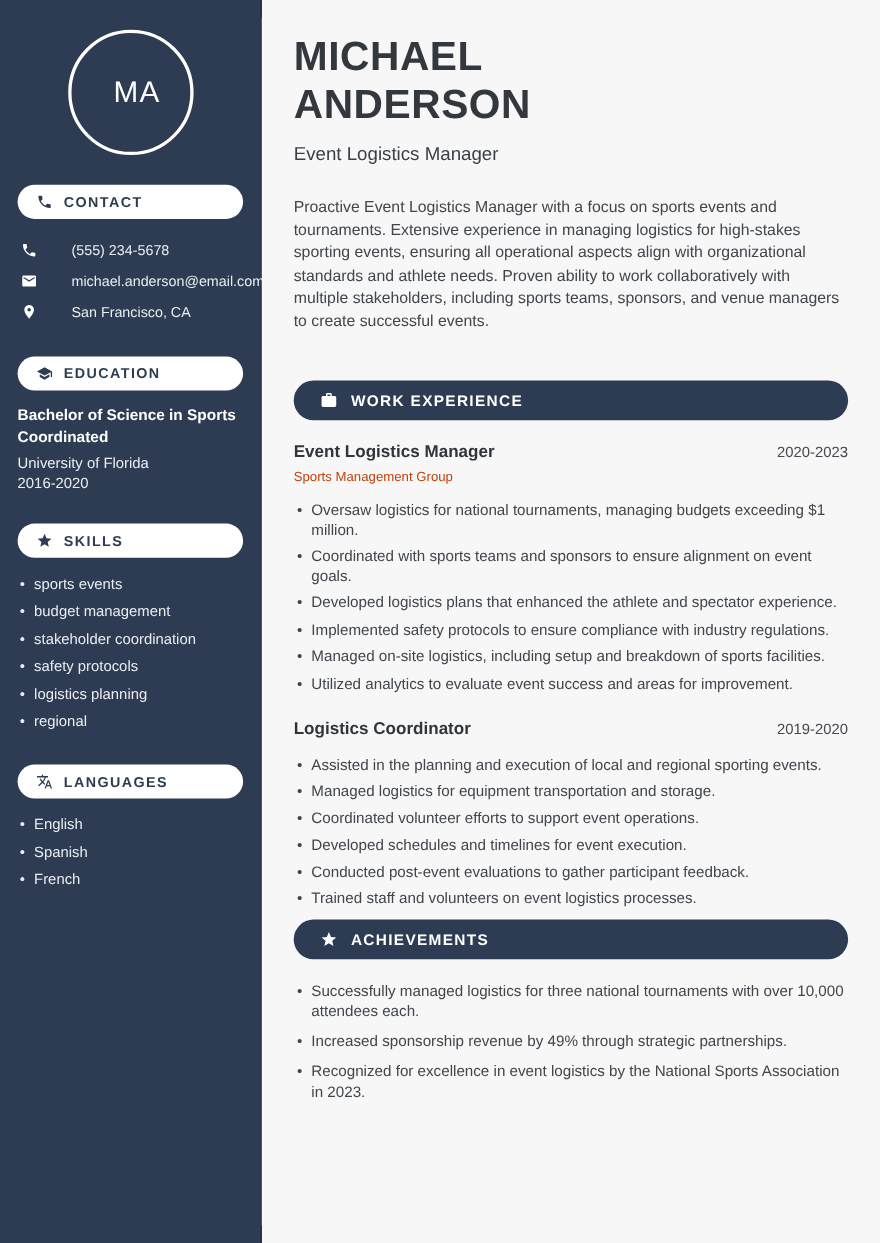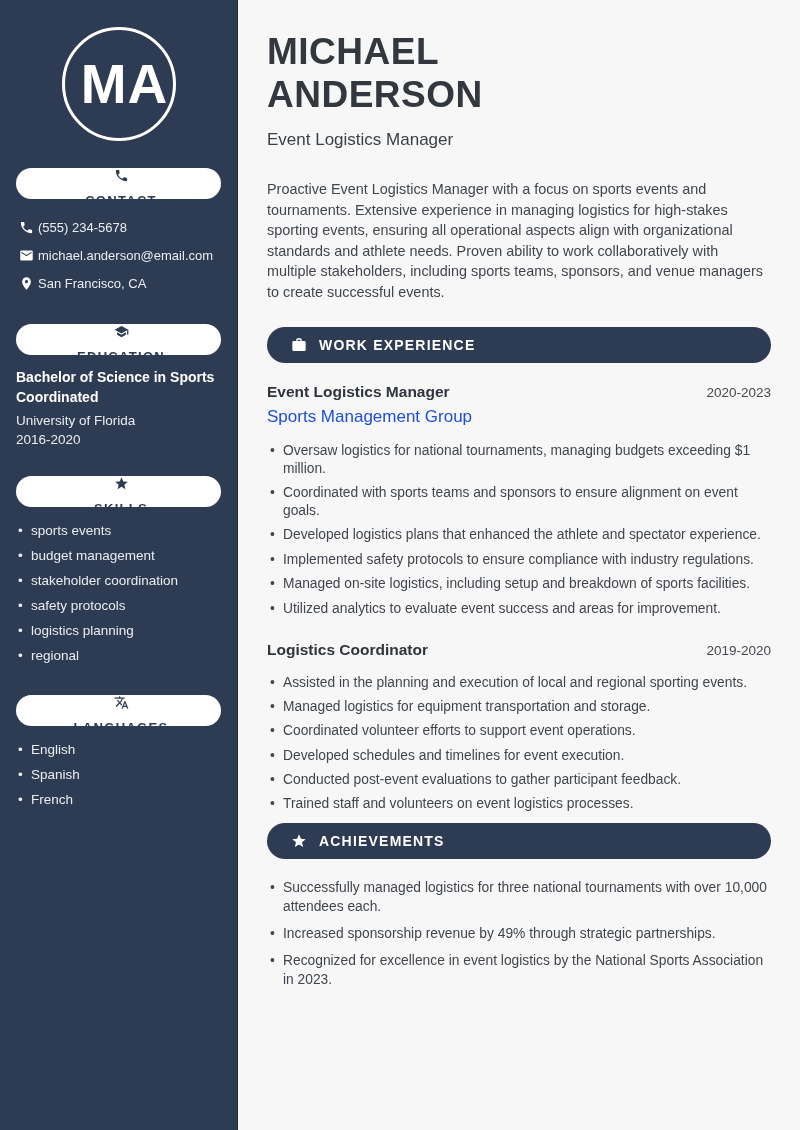--- a/index.html
+++ b/index.html
@@ -28,34 +28,34 @@
     padding:27px 16px 20px 16px;
     color:var(--sidebar-text);
   }
   .avatar{
     width:114px;height:114px;border-radius:50%;
     border:3px solid #fff;
     margin:0 auto;
     display:flex;align-items:center;justify-content:center;
   }
   .avatar span{
-    color:#fff;font-size:55px;font-weight:700;letter-spacing:1px;margin-left:12px;
+    color:#fff;font-size:27px;font-weight:400;letter-spacing:1px;margin-left:12px;
   }
   .side-pill{
     margin-top:27px;
     background:#fff;color:var(--navy);
     height:31px;border-radius:16px;
     display:flex;align-items:center;gap:10px;
     padding:0 12px 0 17px;
-    font-weight:700;font-size:13px;letter-spacing:1.3px;flex-direction:column;
+    font-weight:700;font-size:13px;letter-spacing:1.3px;
   }
   .side-pill svg{width:15px;height:15px;flex:0 0 auto;}
   .contact-list{margin-top:14px;}
   .contact-row{
-    display:flex;align-items:center;gap:4px;
+    display:flex;align-items:center;gap:31px;
     padding:0 0 0 3px;height:28px;
     font-size:13px;color:var(--sidebar-text);
   }
   .contact-row svg{width:15px;height:15px;fill:#fff;flex:0 0 auto;}
   .edu-block{margin-top:13px;}
   .edu-degree{
     color:#fff;font-weight:700;font-size:14px;line-height:19.5px;
   }
   .edu-school{margin-top:4px;font-size:13.5px;line-height:19px;color:var(--sidebar-text);}
   .edu-years{font-size:13.5px;line-height:19px;color:var(--sidebar-text);}
@@ -81,34 +81,34 @@
     font-size:37px;line-height:43px;letter-spacing:0.5px;
   }
   .job-subtitle{
     margin-top:14px;font-size:17px;color:#3a4046;
   }
   .summary{
     margin-top:29px;
     font-size:14.4px;line-height:20.6px;color:var(--body);
   }
   .section-pill{
-    margin-top:24px;
+    margin-top:43px;
     background:var(--navy);color:#fff;
     height:36px;border-radius:18px;
     display:flex;align-items:center;gap:12px;
     padding:0 16px 0 24px;
     font-weight:700;font-size:14px;letter-spacing:1.2px;
   }
   .section-pill svg{width:16px;height:16px;fill:#fff;flex:0 0 auto;}
   .job{margin-top:20px;}
   .job + .job{margin-top:23px;}
   .job-head{display:flex;align-items:baseline;justify-content:space-between;}
   .job-title{font-size:15.5px;font-weight:700;color:#2f353b;}
   .job-dates{font-size:13.5px;color:#45494e;}
-  .job-company{margin-top:6px;font-size:17px;color:#1d4ed8;}
+  .job-company{margin-top:6px;font-size:12px;color:#c2410c;}
   ul.main-list{margin-top:15px;list-style:none;}
   ul.main-list li{
     position:relative;padding-left:16px;
     font-size:13.8px;line-height:18px;color:var(--body);
     margin-bottom:6.4px;
   }
   ul.main-list li::before{
     content:"•";position:absolute;left:3px;color:var(--body);
   }
   ul.achievements{margin-top:19px;}

